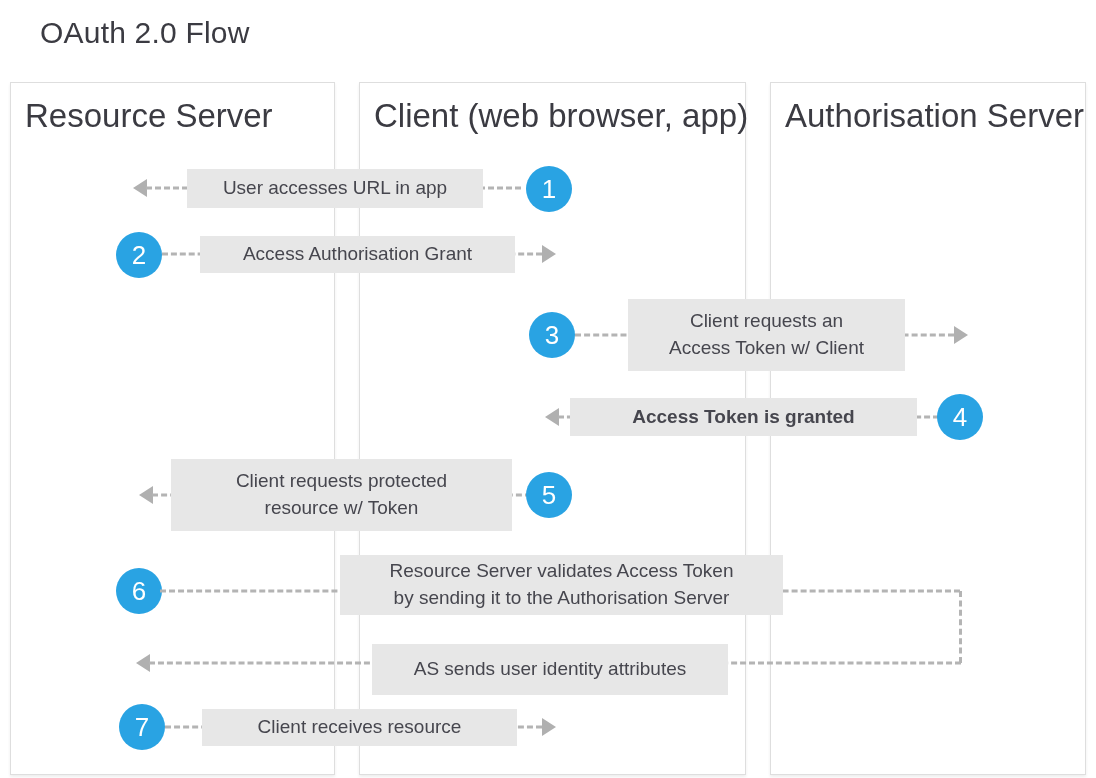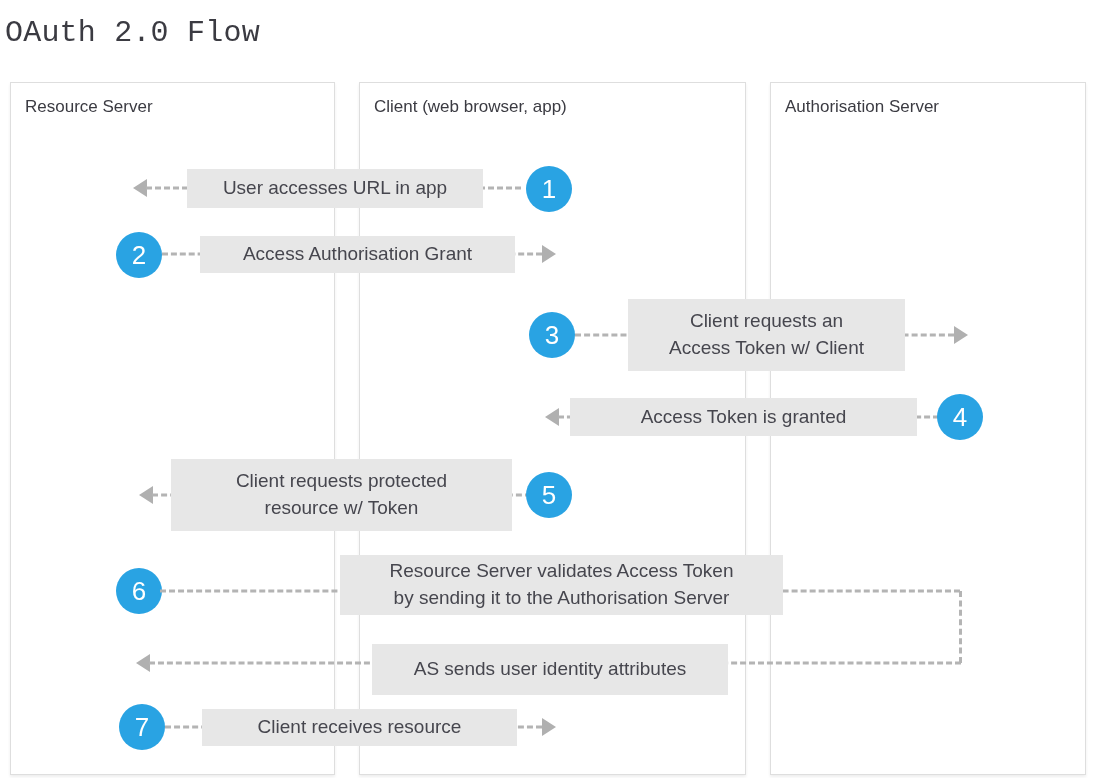--- a/index.html
+++ b/index.html
@@ -12,45 +12,44 @@
     height: 778px;
     position: relative;
     overflow: hidden;
     font-family: "Liberation Sans", "DejaVu Sans", sans-serif;
     color: #3c3c43;
   }
 
   
   #diagram-title {
     position: absolute;
-    left: 5px;
+    left: 40px;
     top: 16px;
     font-size: 30px;
     font-weight: 400;
     color: #3b3b42;
     letter-spacing: 0.2px;
     white-space: nowrap;
-    font-family: Liberation Mono, monospace;
   }
 
   
   .lane {
     position: absolute;
     top: 82px;
     height: 693px;
     background: #ffffff;
     border: 1px solid #dedede;
     box-sizing: border-box;
     box-shadow: 0 2px 3px rgba(0,0,0,0.07);
   }
   .lane-title {
     position: absolute;
     left: 14px;
     top: 14px;
-    font-size: 17px;
+    font-size: 33px;
     font-weight: 400;
     color: #3b3b42;
     white-space: nowrap;
   }
   #lane-resource-server { left: 10px;  width: 325px; }
   #lane-client          { left: 359px; width: 387px; }
   #lane-auth-server     { left: 770px; width: 316px; }
 
   
   #flow-layer {
@@ -147,21 +146,21 @@
   <div class="msg-box" style="left:200px; top:236px; width:315px; height:37px;">Access Authorisation Grant</div>
 
   <div class="step-circle" style="left:529px; top:312px;">3</div>
   <div class="conn" style="left:575px; top:335px; width:379px;"></div>
   <div class="arrow-head arrow-right" style="left:954px; top:326px;"></div>
   <div class="msg-box" style="left:628px; top:299px; width:277px; height:72px;">Client requests an
 Access Token w/ Client</div>
 
   <div class="arrow-head arrow-left" style="left:545px; top:408px;"></div>
   <div class="conn" style="left:558px; top:417px; width:381px;"></div>
-  <div class="msg-box" style="left:570px; top:398px; width:347px; height:38px;">Access Token is granted</div>
+  <div class="msg-box" style="left:570px; top:398px; width:347px; height:38px;font-weight:bold;">Access Token is granted</div>
   <div class="step-circle" style="left:937px; top:394px;">4</div>
 
   <div class="arrow-head arrow-left" style="left:139px; top:486px;"></div>
   <div class="conn" style="left:152px; top:495px; width:379px;"></div>
   <div class="msg-box" style="left:171px; top:459px; width:341px; height:72px;">Client requests protected
 resource w/ Token</div>
   <div class="step-circle" style="left:526px; top:472px;">5</div>
 
   <div class="step-circle" style="left:116px; top:568px;">6</div>
   <div class="conn" style="left:160px; top:591px; width:800px;"></div>

